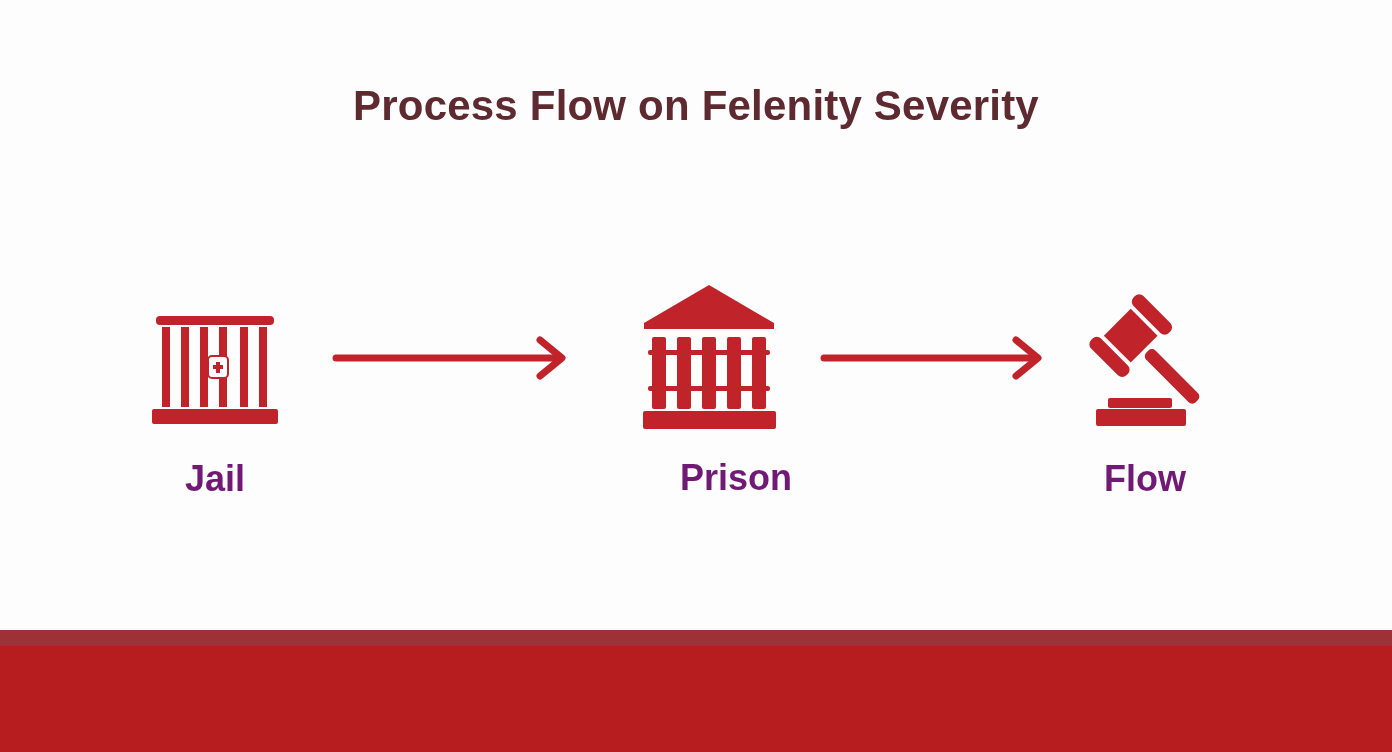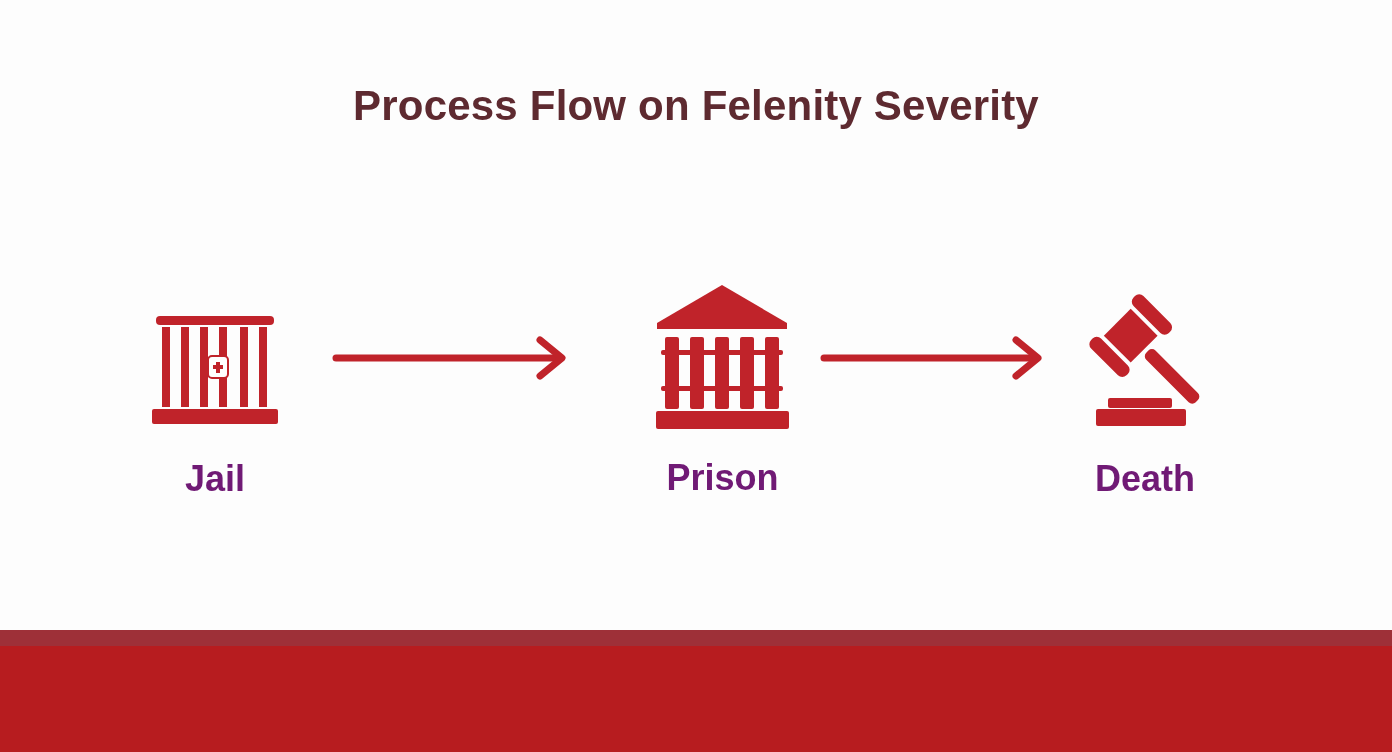--- a/index.html
+++ b/index.html
@@ -33,21 +33,21 @@
     <rect x="2" y="97" width="126" height="15" rx="2" fill="#c0232a"></rect>
   </svg>
   <div class="label" style="margin-top:30px;">Jail</div>
 </div>
 
 <svg class="arrow" style="left:330px; top:334px;" width="240" height="48" viewBox="0 0 240 48">
   <line x1="6" y1="24" x2="228" y2="24" stroke="#c0232a" stroke-width="7" stroke-linecap="round"></line>
   <polyline points="210,6 232,24 210,42" fill="none" stroke="#c0232a" stroke-width="7" stroke-linecap="round" stroke-linejoin="round"></polyline>
 </svg>
 
-<div class="node" style="left:640px; top:283px; width:165px;">
+<div class="node" style="left:627px; top:283px; width:165px;text-align:right;">
   <svg width="135" height="148" viewBox="0 0 135 148">
     <polygon points="67,2 132,40 132,46 2,46 2,40" fill="#c0232a"></polygon>
     <rect x="10" y="54" width="14" height="72" rx="2" fill="#c0232a"></rect>
     <rect x="35" y="54" width="14" height="72" rx="2" fill="#c0232a"></rect>
     <rect x="60" y="54" width="14" height="72" rx="2" fill="#c0232a"></rect>
     <rect x="85" y="54" width="14" height="72" rx="2" fill="#c0232a"></rect>
     <rect x="110" y="54" width="14" height="72" rx="2" fill="#c0232a"></rect>
     <rect x="6" y="67" width="122" height="5" rx="2" fill="#c0232a"></rect>
     <rect x="6" y="103" width="122" height="5" rx="2" fill="#c0232a"></rect>
     <rect x="1" y="128" width="133" height="18" rx="2" fill="#c0232a"></rect>
@@ -64,17 +64,17 @@
   <svg width="130" height="140" viewBox="0 0 130 140">
     <g transform="rotate(45 50 45)">
       <rect x="26" y="8" width="50" height="14" rx="6" fill="#c0232a"></rect>
       <rect x="32" y="26" width="38" height="38" fill="#c0232a"></rect>
       <rect x="26" y="68" width="50" height="14" rx="6" fill="#c0232a"></rect>
       <rect x="74" y="38" width="70" height="13" rx="5" fill="#c0232a"></rect>
     </g>
     <rect x="28" y="108" width="64" height="10" rx="2" fill="#c0232a"></rect>
     <rect x="16" y="119" width="90" height="17" rx="2" fill="#c0232a"></rect>
   </svg>
-  <div class="label" style="margin-top:28px;">Death</div>
+  <div class="label" style="margin-top:28px;">Flow</div>
 </div>
 
 <div class="footer"></div>
 <div class="footer-edge"></div>
 
 </body></html>

